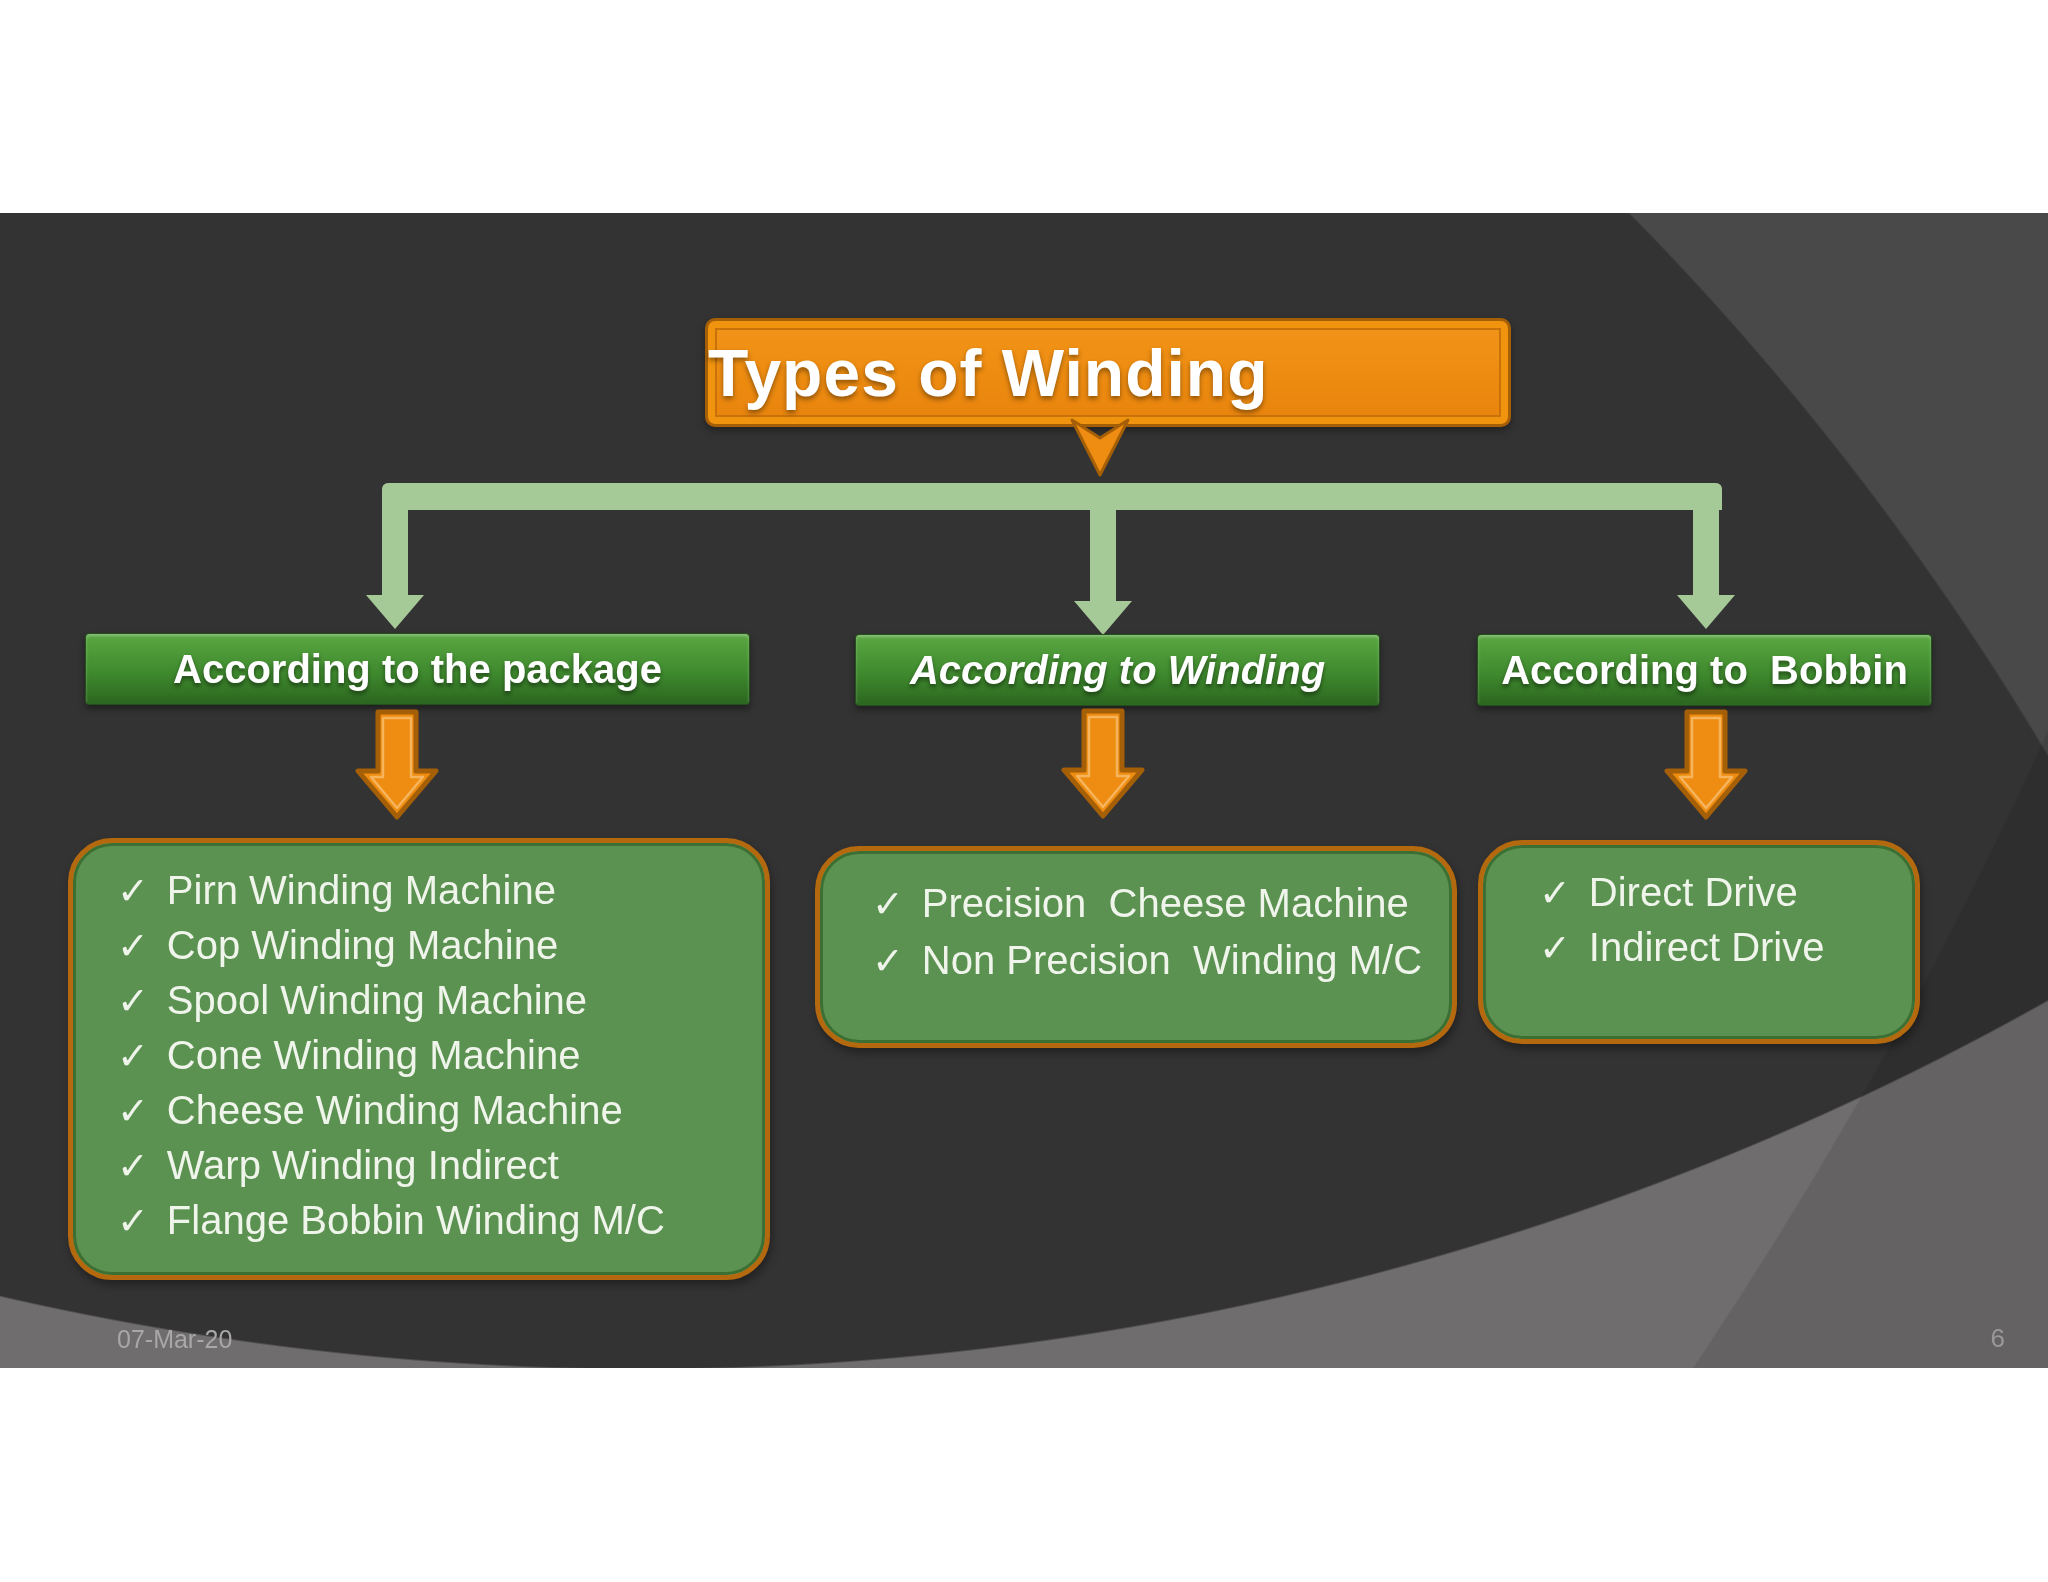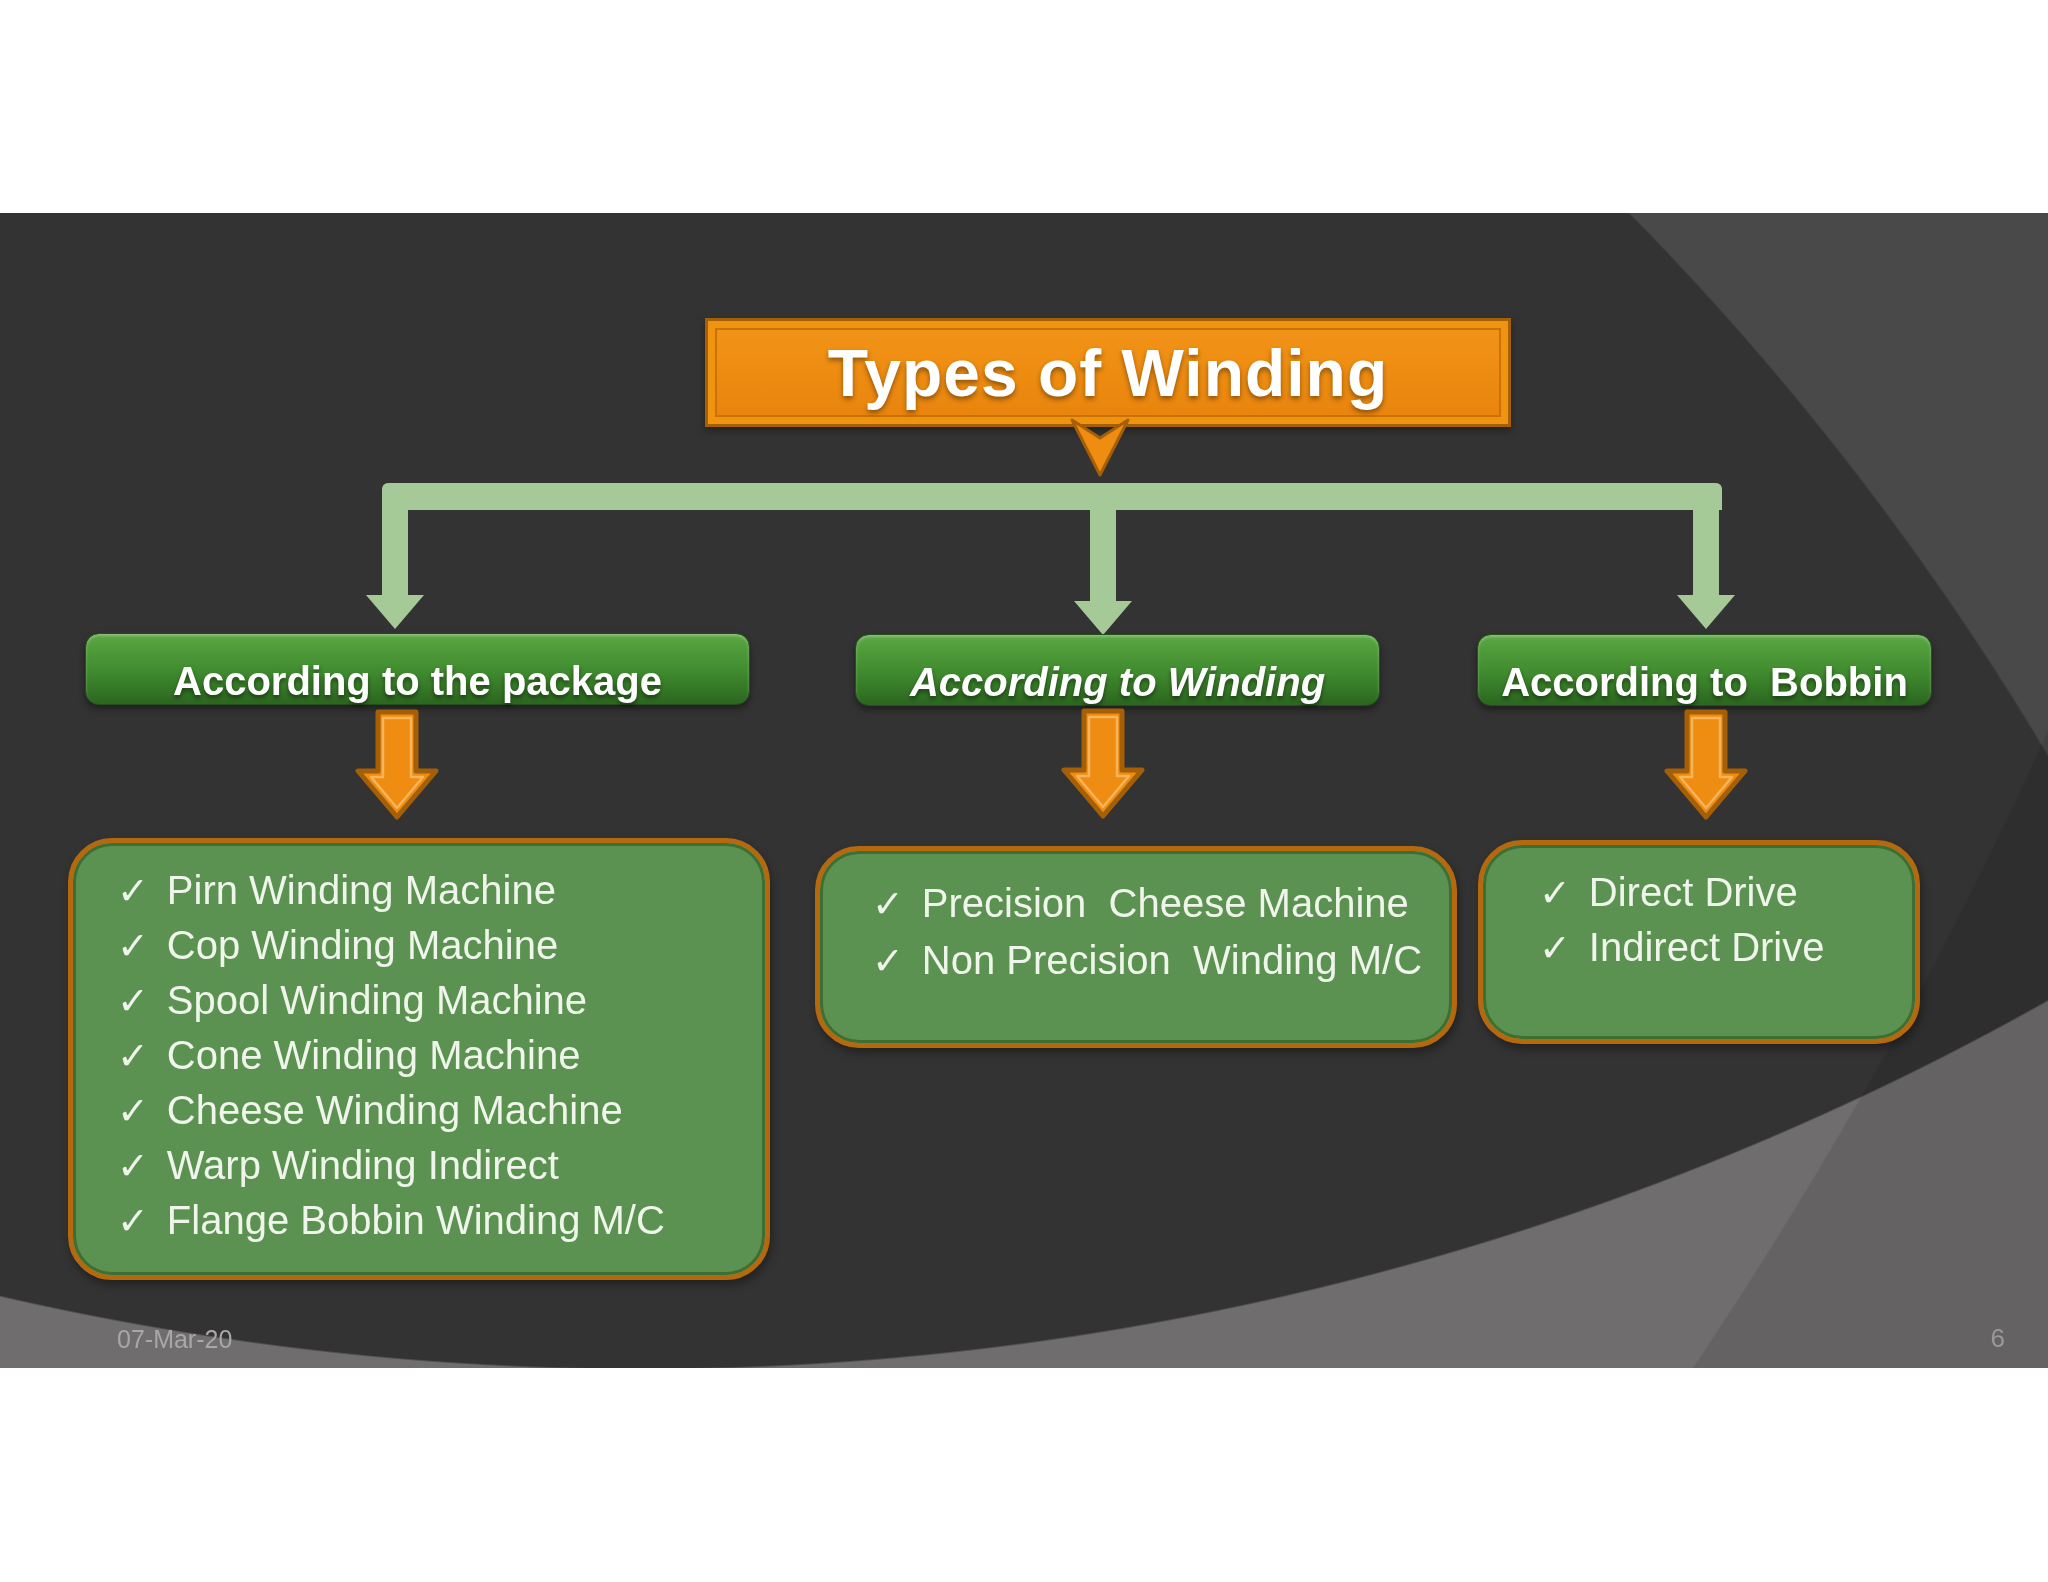--- a/index.html
+++ b/index.html
@@ -15,47 +15,47 @@
       radial-gradient(circle at -1939px -1286px, rgba(0,0,0,0) 0 4375px, rgba(0,0,0,0.10) 4377px),
       radial-gradient(circle at 642px -1711px, rgba(0,0,0,0) 0 2866px, #6f6d6d 2868px),
       radial-gradient(circle at -400px 2000px, #343334 0 2848px, #4a4949 2850px);
   }
   .abs { position:absolute; }
 
   
   .title-box {
     left:705px; top:105px; width:800px; height:103px;
     background:linear-gradient(180deg,#f2951b 0%, #ee8d11 45%, #e8830d 100%);
-    border:3px solid #a55f07; border-radius:0;
+    border:3px solid #a55f07; border-radius:10px;
     box-shadow: inset 0 0 0 7px #f0930f, inset 0 0 0 9px #c9720a, 0 4px 8px rgba(0,0,0,.35);
-    display:flex; align-items:center; justify-content:center;
+    display:flex; align-items:center; justify-content:flex-start;
   }
   .title-box span {
     color:#ffffff; font-size:66px; font-weight:bold; letter-spacing:1px;
     text-shadow:0 3px 5px rgba(0,0,0,.40);
   }
   .title-pointer { left:1070px; top:205px; }
 
   
   .hbar { left:382px; top:270px; width:1340px; height:27px; background:#a6ca97; border-radius:6px 6px 0 0; }
   .vshaft { width:26px; background:#a6ca97; }
   .vshaft.l { left:382px;  top:294px; height:90px; }
   .vshaft.c { left:1090px; top:294px; height:96px; }
   .vshaft.r { left:1693px; top:294px; height:90px; }
   .ghead { width:58px; height:34px; background:#a6ca97; clip-path:polygon(0 0,100% 0,50% 100%); }
   .ghead.l { left:366px;  top:382px; }
   .ghead.c { left:1074px; top:388px; }
   .ghead.r { left:1677px; top:382px; }
 
   
   .hdr {
-    height:70px; border-radius:14px; border:1px solid #234f1a;
+    height:70px; border-radius:4px; border:1px solid #234f1a;
     background:linear-gradient(180deg,#5aa742 0%, #3f8a2e 55%, #2b661f 100%);
     box-shadow:0 4px 7px rgba(0,0,0,.40), inset 0 2px 3px rgba(255,255,255,.30);
-    display:flex; align-items:flex-end; justify-content:center;
+    display:flex; align-items:center; justify-content:center;
   }
   .hdr span {
     color:#ffffff; font-size:40px; font-weight:bold; white-space:pre;
     text-shadow:0 3px 4px rgba(0,0,0,.45);
   }
   .hdr.h1 { left:85px;   top:420px; width:663px; }
   .hdr.h2 { left:855px;  top:421px; width:523px;font-style:italic; }
   .hdr.h3 { left:1477px; top:421px; width:453px; }
 
   

